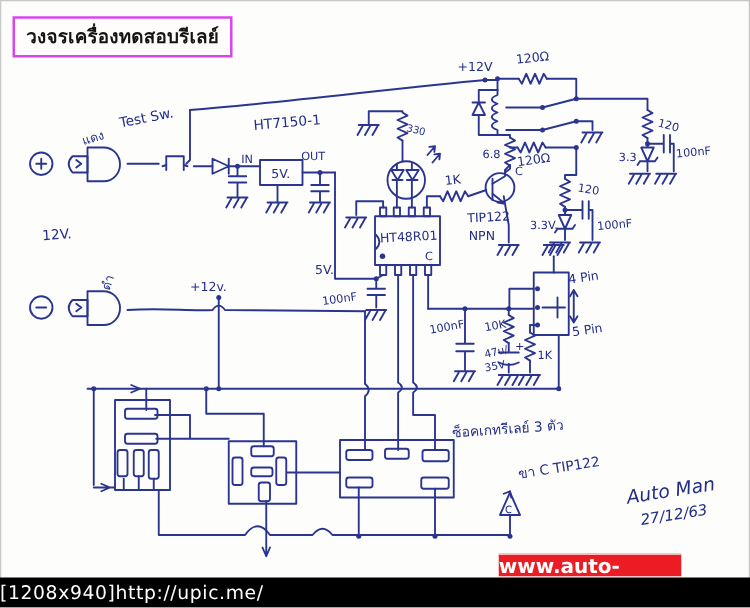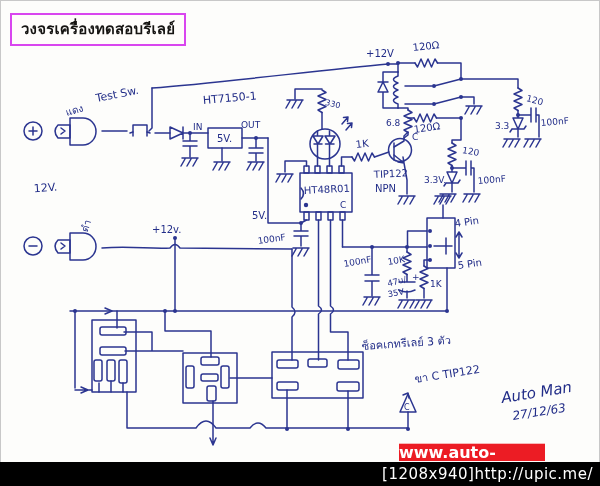--- a/index.html
+++ b/index.html
@@ -1,21 +1,21 @@
 <!DOCTYPE html>
 <html><head>
 <meta charset="utf-8">
 <style>
   html,body{margin:0;padding:0;background:#888;}
   #page{position:relative;width:600px;height:486px;background:#fdfdfb;overflow:hidden;
         font-family:"DejaVu Sans",sans-serif;box-shadow:inset 0 0 0 1px #c8c8c8;}
   #titlebox{position:absolute;left:10px;top:13px;border:2px solid #d946ef;background:#fffdfb;
         padding:2px 9px 3px 9px;font-size:15px;font-weight:bold;color:#161412;letter-spacing:0.2px;}
   #footerbar{position:absolute;left:0;bottom:0;width:600px;height:24px;background:#000;
-        color:#fff;font-size:15px;text-align:right;line-height:24px;padding:0;box-sizing:border-box;}
+        color:#fff;font-size:15px;line-height:24px;padding:0;box-sizing:border-box;}
   #footerbar span{margin-right:7px;letter-spacing:0.5px;}
   #badge{position:absolute;right:55px;bottom:25px;width:146px;height:17px;background:#ec1c24;
         color:#fff;font-size:16px;font-weight:bold;text-align:left;line-height:17px;
         border-top:1px solid #f8b9b9;}
   svg{position:absolute;left:0;top:0;}
   .ink{stroke:#2b3590;stroke-width:1.5;fill:none;stroke-linecap:round;stroke-linejoin:round;}
   .hw{font-family:"DejaVu Sans",sans-serif;fill:#222d88;stroke:none;}
   .dot{fill:#2b3590;stroke:none;}
 </style>
 </head>

